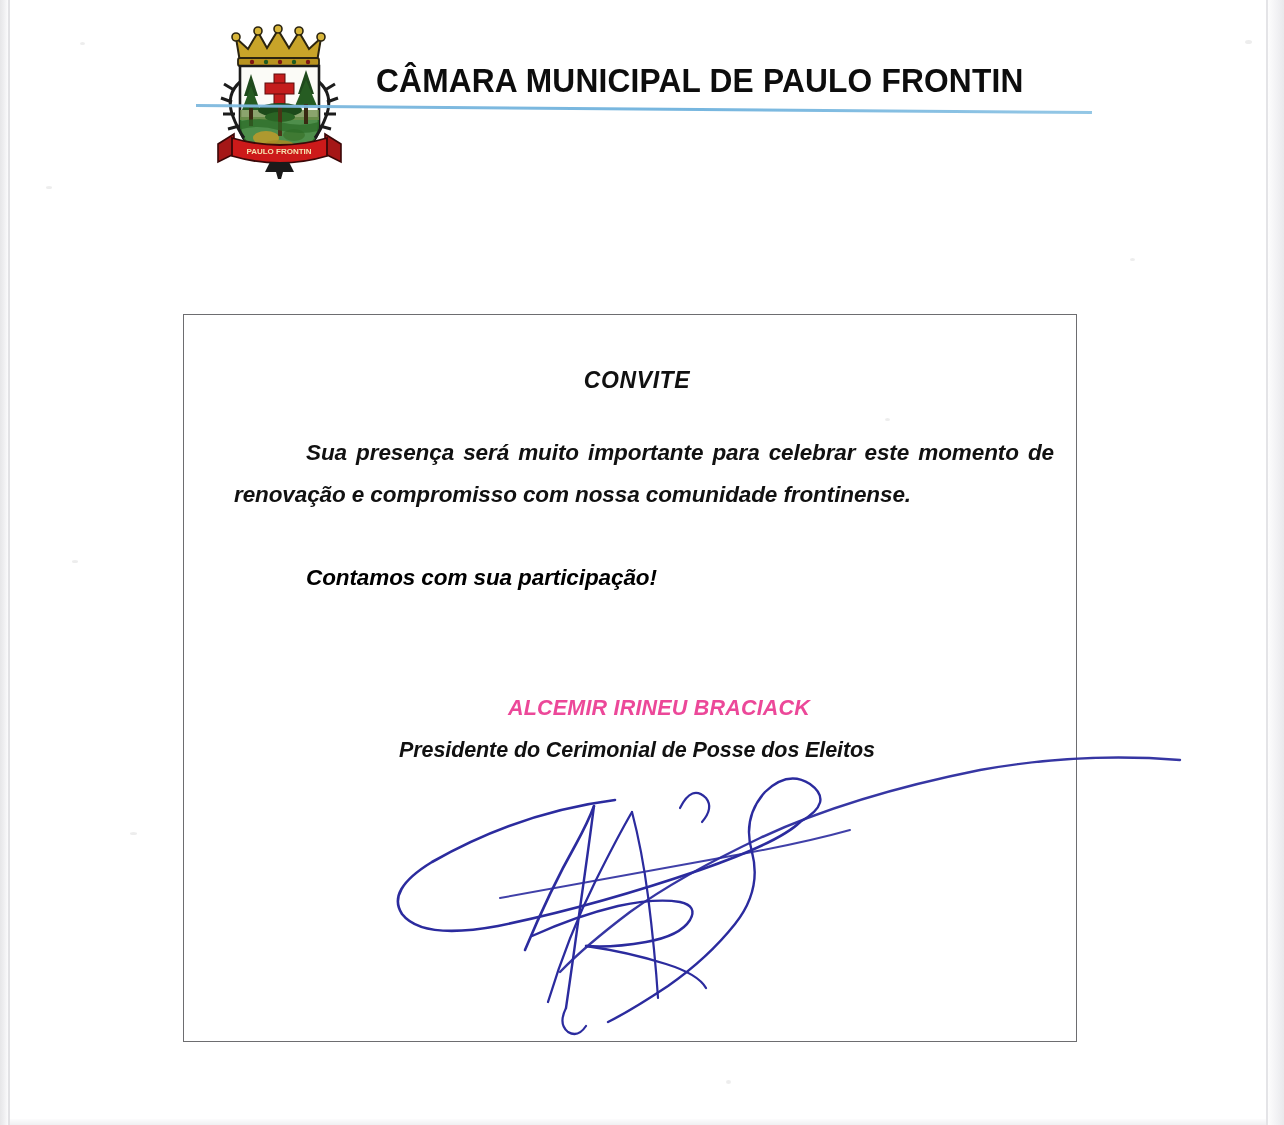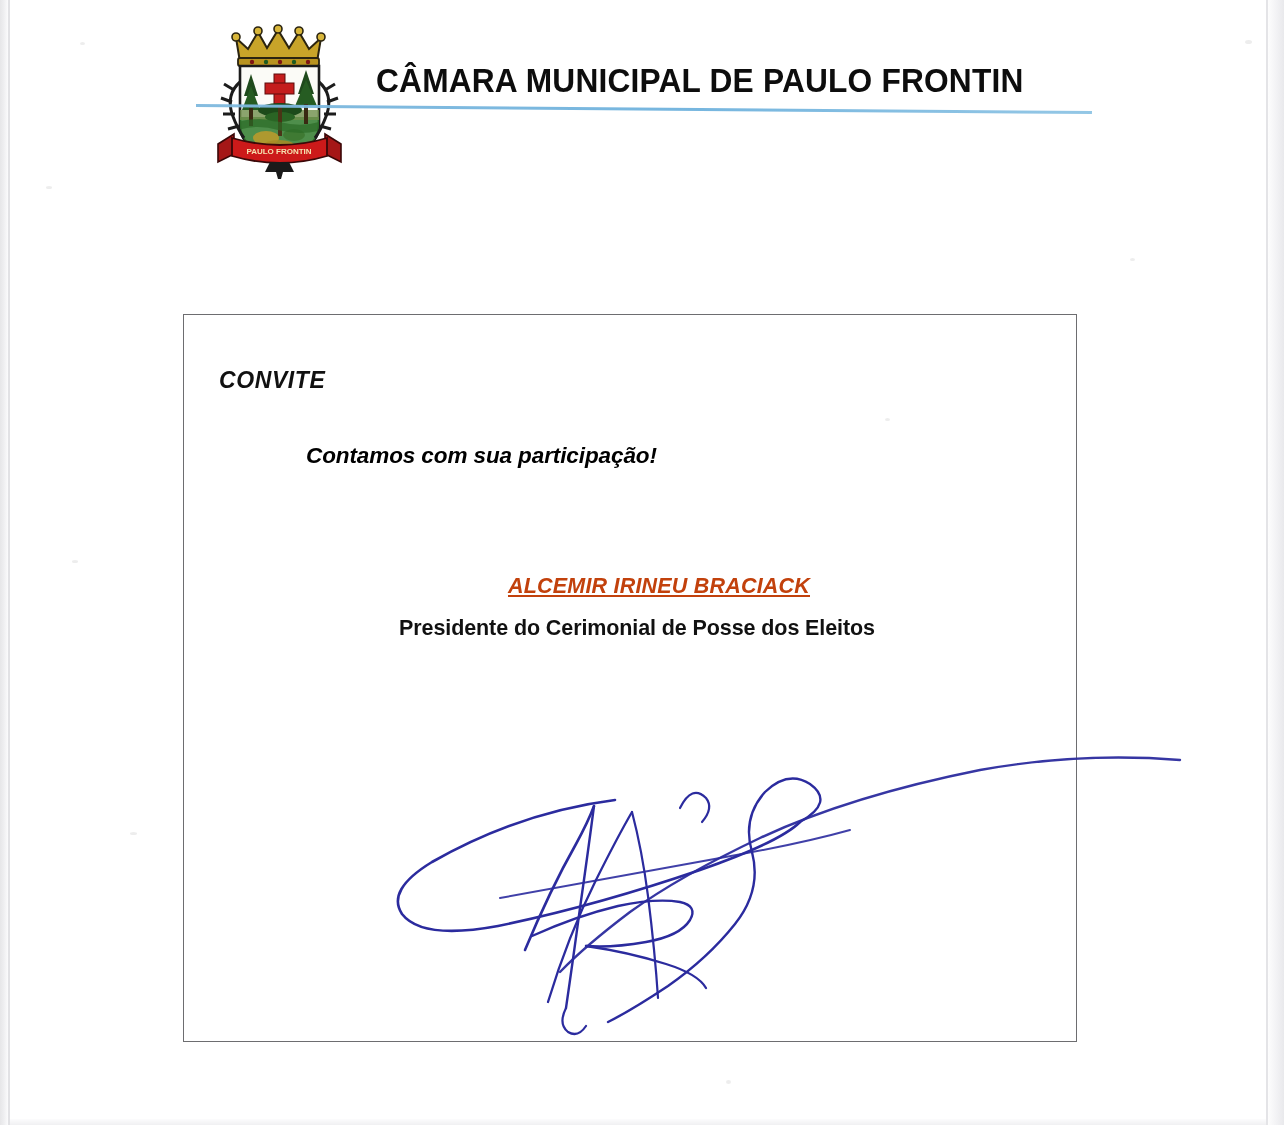--- a/index.html
+++ b/index.html
@@ -106,21 +106,21 @@
     position: absolute;
     left: 17px;
     top: 0;
     width: 872px;
     height: 100%;
     box-sizing: border-box;
     padding: 0 18px;
   }
 
   #convite-heading {
-    text-align: left;
+    text-align: center;
     font-size: 23px;
     font-weight: bold;
     font-style: italic;
     letter-spacing: 0.6px;
     color: #111;
     margin-top: 52px;
   }
 
   .body-para {
     font-size: 22.5px;
@@ -151,28 +151,28 @@
   #signature-block {
     margin-top: 98px;
     text-align: center;
     position: relative;
     z-index: 3;
   }
   #signer-name {
     font-size: 21.5px;
     font-weight: bold;
     font-style: italic;
-    color: #c2410c;
+    color: #ec4899;
     letter-spacing: 0.2px;
     padding-left: 44px;
-    text-decoration: underline;
   }
   #signer-role {
     font-size: 21.5px;
     font-weight: bold;
+    font-style: italic;
     color: #111;
     margin-top: 17px;
     letter-spacing: -0.1px;
   }
 
   
   #signature-overlay {
     position: absolute;
     left: 380px;
     top: 740px;
@@ -280,20 +280,21 @@
 
     <div id="header-rule"></div>
   </div>
 
   <div id="invite-box">
     <div id="invite-inner">
 
       <div id="convite-heading">CONVITE</div>
 
 
+      <p id="para-2" class="body-para">Sua presença será muito importante para celebrar este momento de renovação e compromisso com nossa comunidade frontinense.</p>
 
       <p id="para-3">Contamos com sua participação!</p>
 
       <div id="signature-block">
         <div id="signer-name">ALCEMIR IRINEU BRACIACK</div>
         <div id="signer-role">Presidente do Cerimonial de Posse dos Eleitos</div>
       </div>
 
     </div>
   </div>

